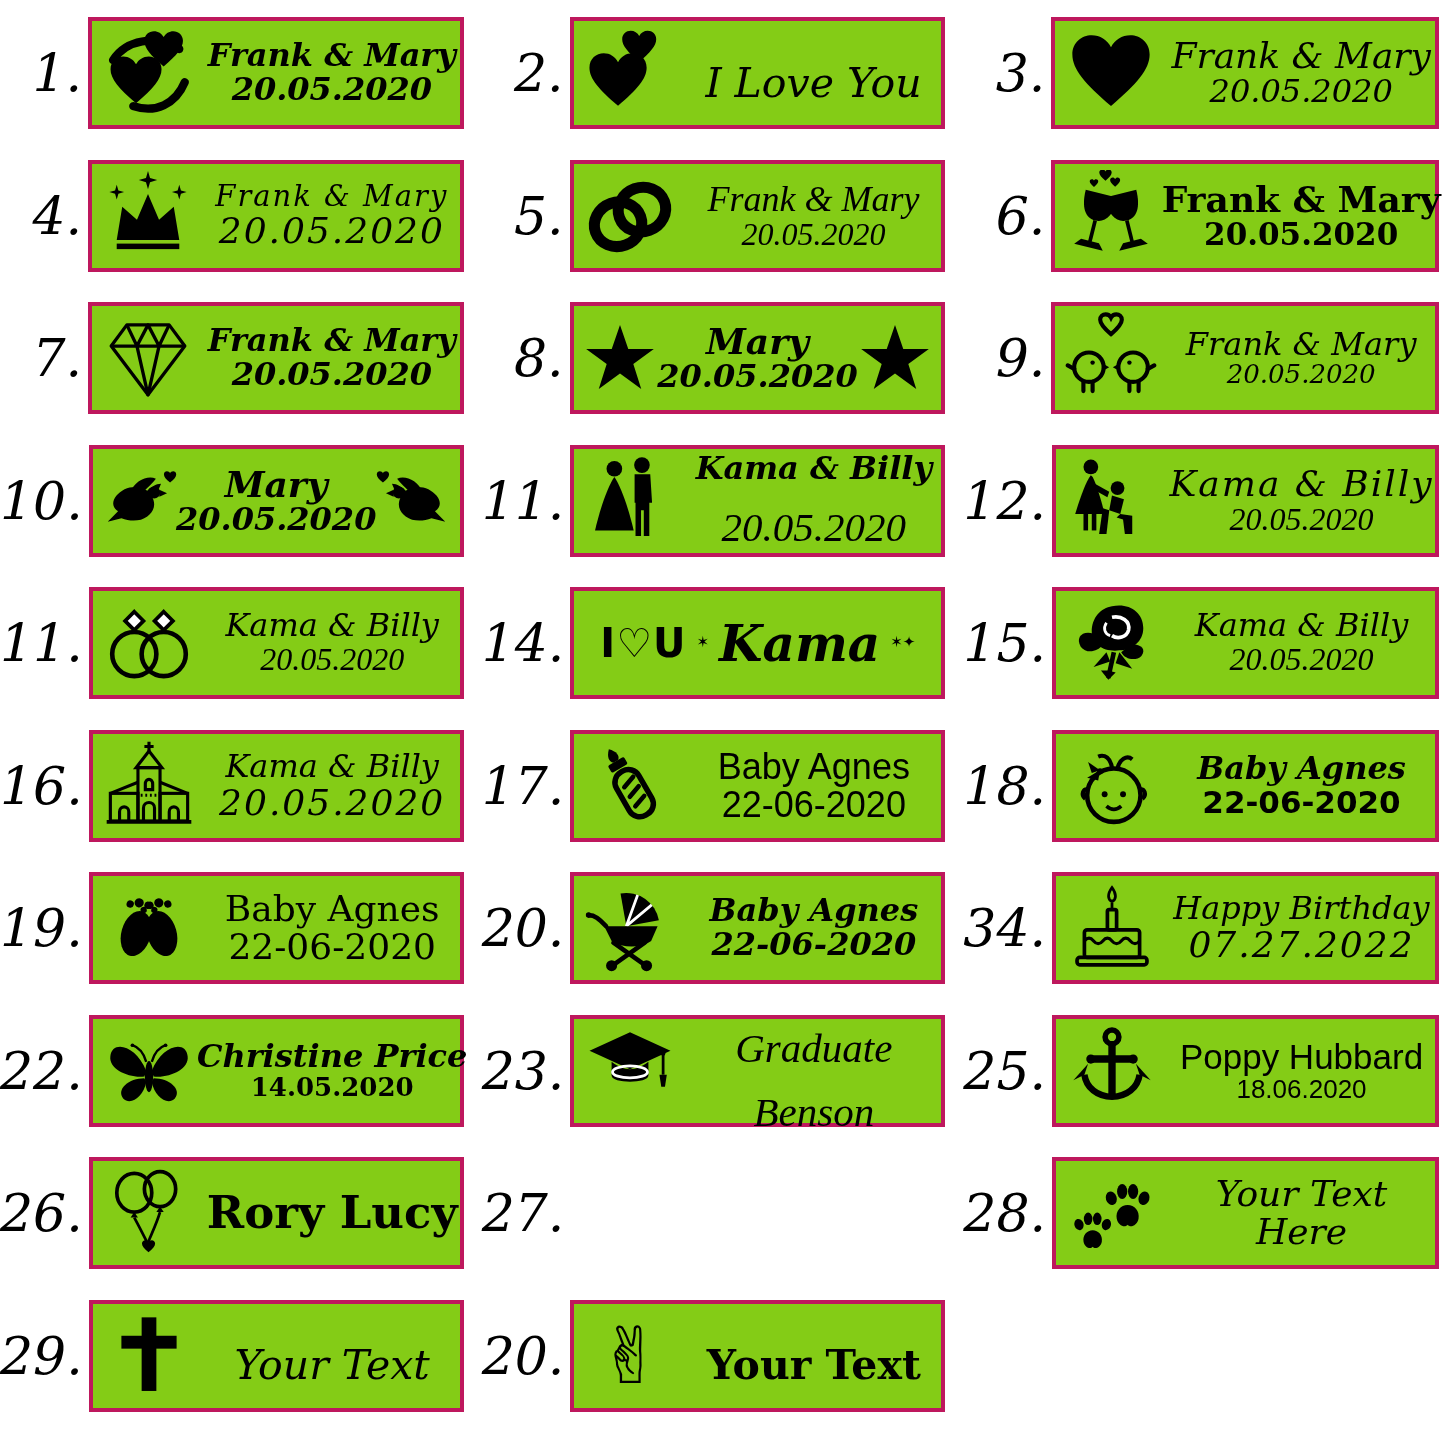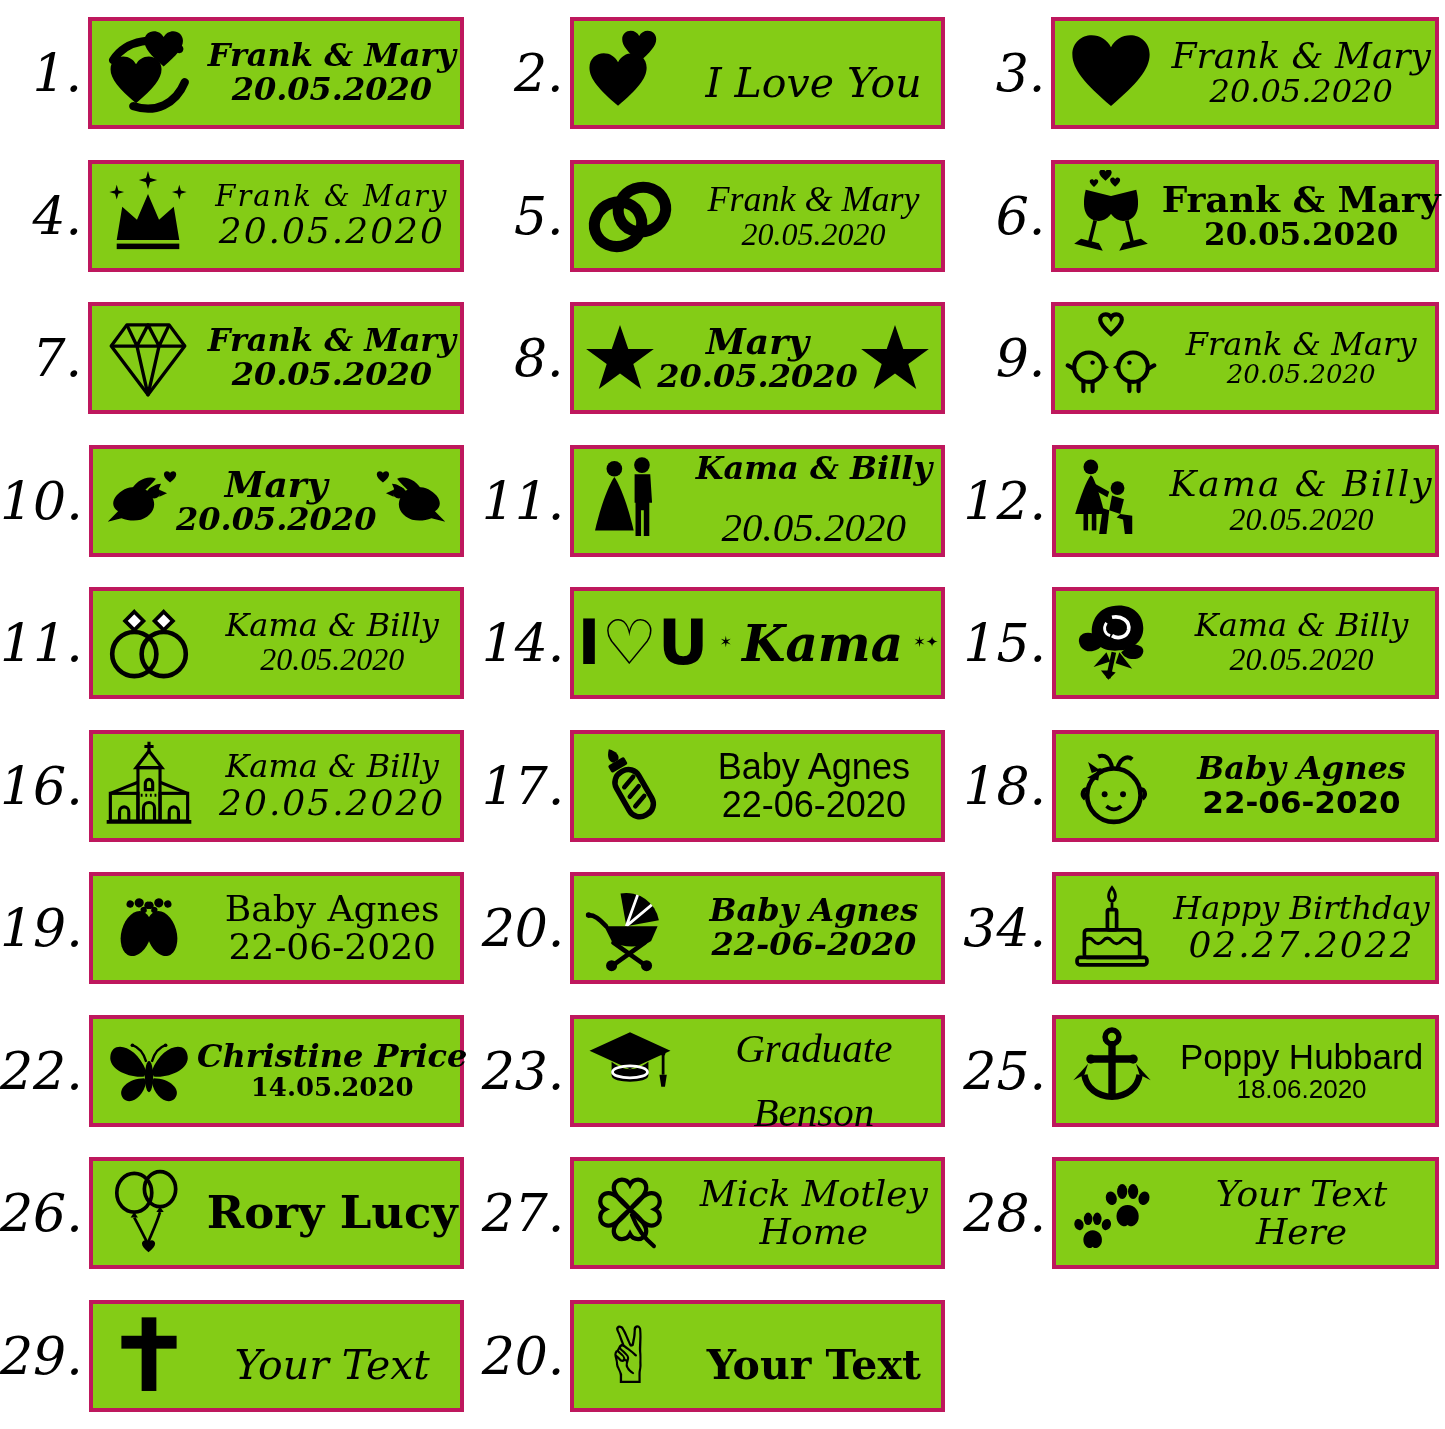--- a/index.html
+++ b/index.html
@@ -32,21 +32,21 @@
   
   .brush {font-family:"DejaVu Serif",serif;font-style:italic;font-weight:bold;font-size:32px;}
   .script{font-family:"DejaVu Serif",serif;font-style:italic;font-size:32px;}
   .fancy {font-family:"DejaVu Serif",serif;font-style:italic;font-size:29px;letter-spacing:2px;}
   .italic{font-family:"Liberation Serif",serif;font-style:italic;font-size:32px;}
   .slab  {font-family:"DejaVu Serif",serif;font-weight:bold;font-size:31px;}
   .sans  {font-family:"Liberation Sans",sans-serif;font-size:35px;}
   .round {font-family:"DejaVu Sans",sans-serif;font-weight:bold;font-size:31px;}
   .serif {font-family:"DejaVu Serif",serif;font-size:30px;}
   .heavy {font-family:"DejaVu Serif",serif;font-weight:bold;font-size:45px;}
-  .iheart{font-family:"DejaVu Sans",sans-serif;font-weight:bold;font-size:62px;letter-spacing:1px;}
+  .iheart{font-family:"DejaVu Sans",sans-serif;font-weight:bold;font-size:40px;letter-spacing:1px;}
   .kama  {font-family:"DejaVu Serif",serif;font-weight:bold;font-style:italic;font-size:50px;}
   .deco  {font-family:"DejaVu Sans",sans-serif;font-size:15px;}
   .bold{font-weight:bold;}
   .sm{font-size:26px;}
   .lg{font-size:36px;}
   .xl{font-size:41px;margin-top:20px;}
 </style>
 </head>
 <body style="background: rgb(255, 255, 255);">
 
@@ -475,21 +475,21 @@
             <path d="M50 6 C45 13 45 19 50 21 C55 19 55 13 50 6 Z" stroke-width="3"></path>
             <path d="M50 22 V30" stroke-width="3"></path>
             <rect x="45" y="30" width="10" height="22" rx="2"></rect>
             <rect x="20" y="52" width="60" height="30" rx="3"></rect>
             <path d="M20 64 Q25 58 30 64 T40 64 T50 64 T60 64 T70 64 T80 64" stroke-width="3.4"></path>
             <rect x="12" y="82" width="76" height="8" rx="3"></rect>
           </svg>
         </span>
         <div class="txt" data-name="design-text">
           <div class="line script" data-name="design-text-line">Happy Birthday</div>
-          <div class="line fancy lg" data-name="design-text-line">02.27.2022</div>
+          <div class="line fancy lg" data-name="design-text-line">07.27.2022</div>
         </div>
       </div>
     </div>
     <div class="cell" data-name="design-option-22">
       <div class="num" data-name="design-option-number">22.</div>
       <div class="box" data-name="design-preview-box">
         <span data-name="butterfly-icon" class="icon">
           <svg viewBox="0 0 100 100" fill="#000">
             <path d="M47 50 C36 22 10 16 8 34 C6 48 28 58 45 56 Z"></path>
             <path d="M45 58 C28 58 14 70 22 80 C30 88 44 78 47 62 Z"></path>
@@ -564,49 +564,20 @@
             </g>
           </svg>
         </span>
         <div class="txt" data-name="design-text">
           <div class="line heavy" data-name="design-text-line">Rory Lucy</div>
         </div>
       </div>
     </div>
     <div class="cell" data-name="design-option-27">
       <div class="num" data-name="design-option-number">27.</div>
-      <div class="box" data-name="design-preview-box">
-        <span data-name="clover-icon" class="icon">
-          <svg viewBox="0 0 100 100">
-            <g transform="translate(50 46) scale(.42) translate(-50 -86)">
-              <path d="M50 86 C22 62 8 46 8 30 C8 17 18 9 29 9 C38 9 46 14 50 22 C54 14 62 9 71 9 C82 9 92 17 92 30 C92 46 78 62 50 86 Z" fill="none" stroke="#000" stroke-width="11"></path>
-            </g>
-            <g transform="rotate(90 50 46)">
-              <g transform="translate(50 46) scale(.42) translate(-50 -86)">
-                <path d="M50 86 C22 62 8 46 8 30 C8 17 18 9 29 9 C38 9 46 14 50 22 C54 14 62 9 71 9 C82 9 92 17 92 30 C92 46 78 62 50 86 Z" fill="none" stroke="#000" stroke-width="11"></path>
-              </g>
-            </g>
-            <g transform="rotate(180 50 46)">
-              <g transform="translate(50 46) scale(.42) translate(-50 -86)">
-                <path d="M50 86 C22 62 8 46 8 30 C8 17 18 9 29 9 C38 9 46 14 50 22 C54 14 62 9 71 9 C82 9 92 17 92 30 C92 46 78 62 50 86 Z" fill="none" stroke="#000" stroke-width="11"></path>
-              </g>
-            </g>
-            <g transform="rotate(270 50 46)">
-              <g transform="translate(50 46) scale(.42) translate(-50 -86)">
-                <path d="M50 86 C22 62 8 46 8 30 C8 17 18 9 29 9 C38 9 46 14 50 22 C54 14 62 9 71 9 C82 9 92 17 92 30 C92 46 78 62 50 86 Z" fill="none" stroke="#000" stroke-width="11"></path>
-              </g>
-            </g>
-            <path d="M52 52 C58 68 66 78 76 86" fill="none" stroke="#000" stroke-width="4.5" stroke-linecap="round"></path>
-          </svg>
-        </span>
-        <div class="txt" data-name="design-text">
-          <div class="line script lg" data-name="design-text-line">Mick Motley</div>
-          <div class="line script lg" data-name="design-text-line">Home</div>
-        </div>
-      </div>
     </div>
     <div class="cell" data-name="design-option-28">
       <div class="num" data-name="design-option-number">28.</div>
       <div class="box" data-name="design-preview-box">
         <span data-name="paw-prints-icon" class="icon">
           <svg viewBox="0 0 100 100" fill="#000">
             <g transform="translate(30 0) scale(.74)">
               <path d="M50 56 C40 56 32 65 34 76 C36 86 46 90 50 85 C54 90 64 86 66 76 C68 65 60 56 50 56 Z"></path>
               <ellipse cx="26" cy="46" rx="8" ry="10" transform="rotate(-18 26 46)"></ellipse>
               <ellipse cx="42" cy="36" rx="7.5" ry="11"></ellipse>

